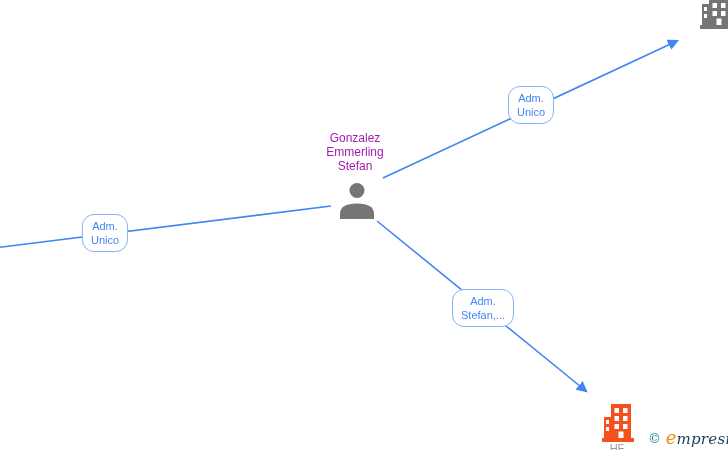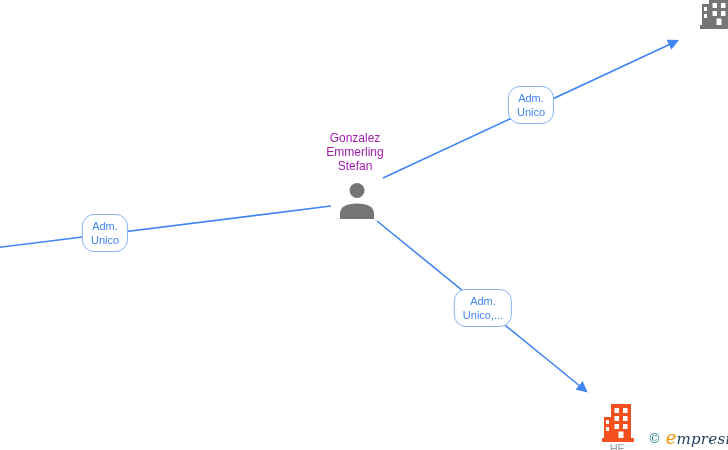--- a/index.html
+++ b/index.html
@@ -101,21 +101,21 @@
     <span>Unico</span>
   </div>
 
   <div class="edge-chip" style="left:105px;top:233px;">
     <span>Adm.</span>
     <span>Unico</span>
   </div>
 
   <div class="edge-chip" style="left:483px;top:308px;">
     <span>Adm.</span>
-    <span>Unico,...</span>
+    <span>Stefan,...</span>
   </div>
 
   <div class="building gray">
     <svg width="32" height="38" viewBox="0 0 32 38" fill="currentColor">
       <rect x="0" y="34" width="32" height="4"></rect>
       <rect x="9" y="0" width="20" height="34"></rect>
       <rect x="2" y="13" width="7" height="21"></rect>
       <g fill="#ffffff">
         <rect x="12.5" y="4" width="4.5" height="5"></rect>
         <rect x="21" y="4" width="4.5" height="5"></rect>

